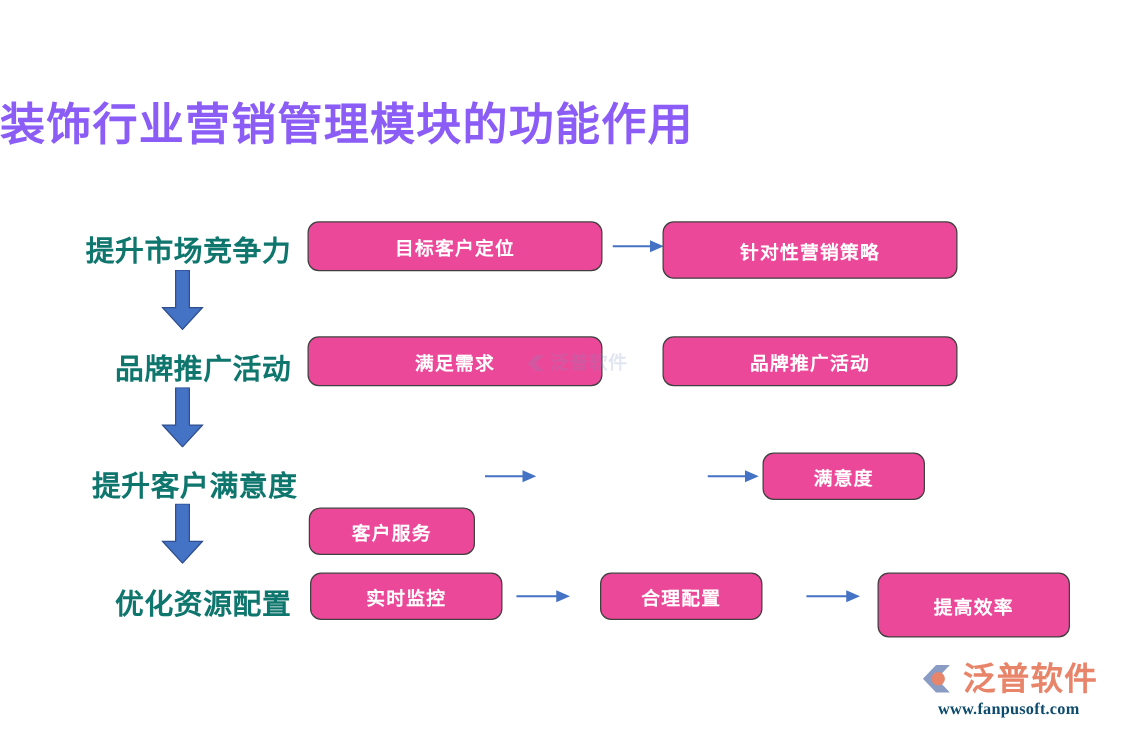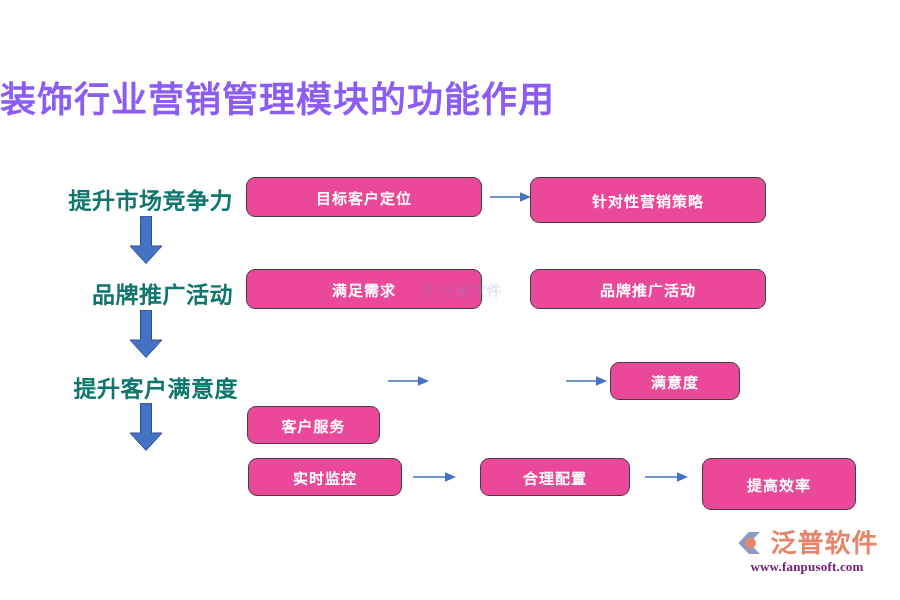--- a/index.html
+++ b/index.html
@@ -83,21 +83,21 @@
     font-size: 26px;
     font-weight: bold;
     color: #e8846a;
     letter-spacing: 1px;
     line-height: 1;
   }
   .wm-url {
     margin-top: 3px;
     font-size: 13px;
     font-weight: bold;
-    color: #701a75;
+    color: #0c4a6e;
     letter-spacing: 0.2px;
     line-height: 1;
     font-family: "Liberation Serif", "DejaVu Serif", serif;
   }
   .ghost-mark {
     position: absolute;
     opacity: 0.22;
     display: flex;
     align-items: center;
     gap: 3px;
@@ -161,28 +161,29 @@
   <svg class="h-arrow" style="left:566px; top:374px; width:42px;" viewBox="0 0 42 14">
     <path d="M0 6.2 H30 V2.2 L41 7 L30 11.8 V7.8 H0 Z" fill="#4472C4"></path>
   </svg>
 
   <div class="node-box" style="left:610px; top:362px; width:130px; height:38px;">满意度</div>
 
   <svg class="v-arrow" style="left:129px; top:403px; width:34px; height:48px;" viewBox="0 0 34 48">
     <path d="M11.5 0 H22.5 V30 H33 L17 47.5 L1 30 H11.5 Z" fill="#4472C4" stroke="#2f4f8f" stroke-width="1"></path>
   </svg>
 
+  <div class="stage-label" style="left:58px; top:464px; width:175px;">优化资源配置</div>
 
   <div class="node-box" style="left:248px; top:458px; width:154px; height:38px;">实时监控</div>
 
   <svg class="h-arrow" style="left:413px; top:470px; width:44px;" viewBox="0 0 44 14">
     <path d="M0 6.2 H32 V2.2 L43 7 L32 11.8 V7.8 H0 Z" fill="#4472C4"></path>
   </svg>
 
-  <div class="node-box" style="left:480px; top:458px; width:150px; height:38px;">合理配置</div>
+  <div class="node-box" style="left:480px; top:458px; width:130px; height:38px;">合理配置</div>
 
   <svg class="h-arrow" style="left:645px; top:470px; width:44px;" viewBox="0 0 44 14">
     <path d="M0 6.2 H32 V2.2 L43 7 L32 11.8 V7.8 H0 Z" fill="#4472C4"></path>
   </svg>
 
   <div class="node-box" style="left:702px; top:458px; width:154px; height:52px;">提高效率</div>
 
   <div class="watermark-logo">
     <div class="wm-row">
       <svg width="30" height="28" viewBox="0 0 24 24">

